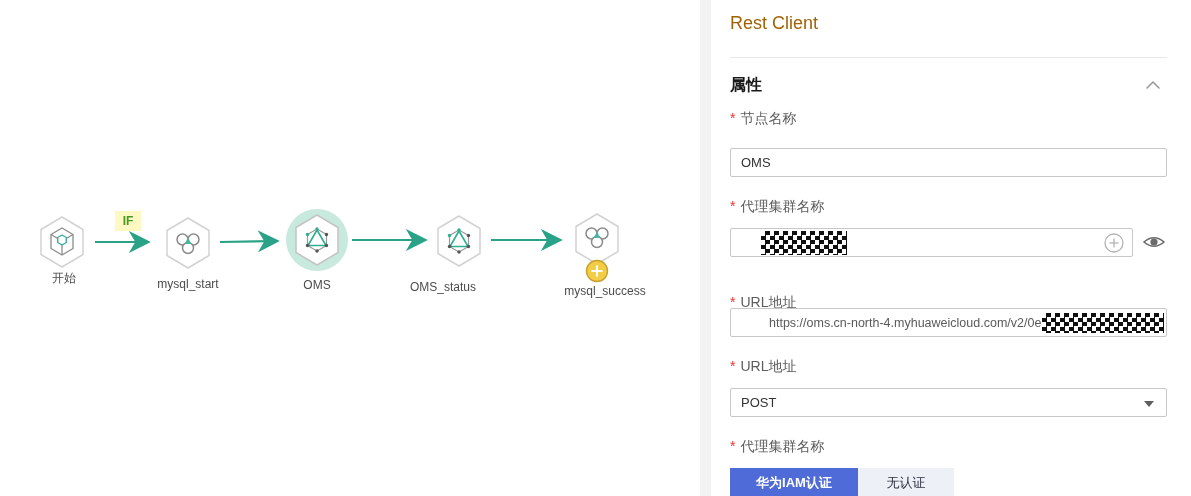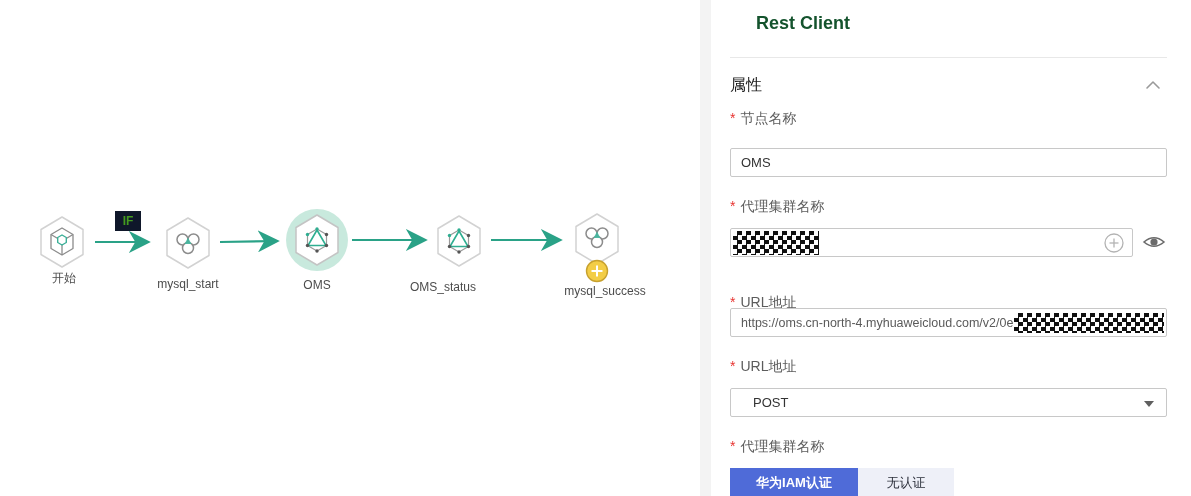--- a/index.html
+++ b/index.html
@@ -17,54 +17,54 @@
   .node-label {
     position:absolute; font-size:12px; color:#4c4c4c; text-align:center;
     white-space:nowrap; transform:translateX(-50%);
   }
   .sel-ring {
     position:absolute; width:62px; height:62px; border-radius:50%;
     background:#c8e9dd;
   }
   .if-badge {
     position:absolute; left:115px; top:211px; min-width:26px; height:20px;
-    background:#0f172a; color:#449b1f; font-size:12px; font-weight:bold;
+    background:#fef9c3; color:#449b1f; font-size:12px; font-weight:bold;
     display:flex; align-items:center; justify-content:center; padding:0 5px;
   }
   .plus-badge { position:absolute; }
 
   
   .gutter { left:700px; top:0; width:11px; height:496px; background:#f3f3f3; }
-  .panel-title { left:730px; top:13px; font-size:18px; font-weight:bold; color:#14532d;margin-left:26px; }
+  .panel-title { left:730px; top:13px; font-size:18px; font-weight:normal; color:#a16207; }
   .divider { left:730px; top:57px; width:437px; height:1px; background:#e8e8e8; }
-  .section-title { left:730px; top:75px; font-size:16px; font-weight:normal; color:#191919; }
+  .section-title { left:730px; top:75px; font-size:16px; font-weight:bold; color:#191919; }
   .chevron { left:1144px; top:78px; cursor:pointer; }
 
   .f-label { position:absolute; left:730px; font-size:14px; color:#5c5c5c; }
   .req { color:#e8322f; margin-right:5px; font-size:14px; }
 
   .tb {
     position:absolute; left:730px; height:29px; border:1px solid #c8c8c8;
     border-radius:2px; background:#fff; font-size:13px; color:#333;
-    display:flex; align-items:center;
+    display:flex; align-items:center;padding-left:28px;
   }
   input.tb { padding:0 10px; outline:none; font-family:"Liberation Sans",sans-serif; }
 
   .checker {
     background-image: conic-gradient(#101010 25%, #fdfdfd 25% 50%, #101010 50% 75%, #fdfdfd 75%);
     background-size: 9px 9px;
   }
   .chk-block { width:86px; height:24px; margin-left:2px; }
   .url-text { padding-left:10px; font-size:12.5px; color:#5a5a5a; white-space:nowrap; }
   .url-chk { flex:1; height:20px; margin:0 2px 0 1px; }
 
   .in-plus { position:absolute; right:7px; top:3px; cursor:pointer; }
   .eye { left:1142px; top:232px; cursor:pointer; }
 
-  .select { padding-left:22px; cursor:pointer; }
+  .select { padding-left:10px; cursor:pointer; }
   .caret {
     position:absolute; right:12px; top:12px; width:0; height:0;
     border-left:5px solid transparent; border-right:5px solid transparent;
     border-top:6px solid #5f5f5f;
   }
 
   .auth-wrap { left:730px; top:468px; display:flex; }
   .auth-btn {
     height:30px; font-size:13px; display:flex; align-items:center;
     justify-content:center; cursor:pointer;

